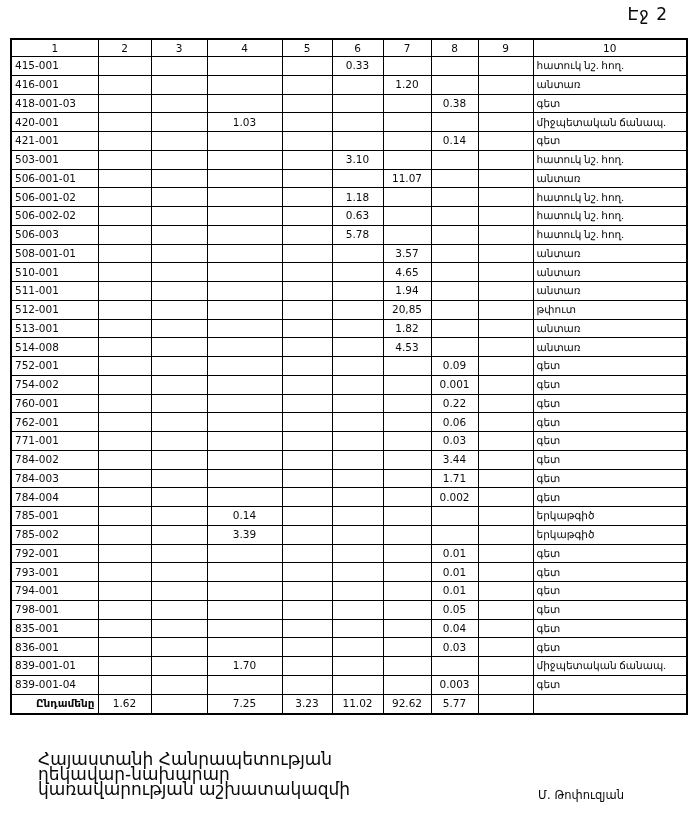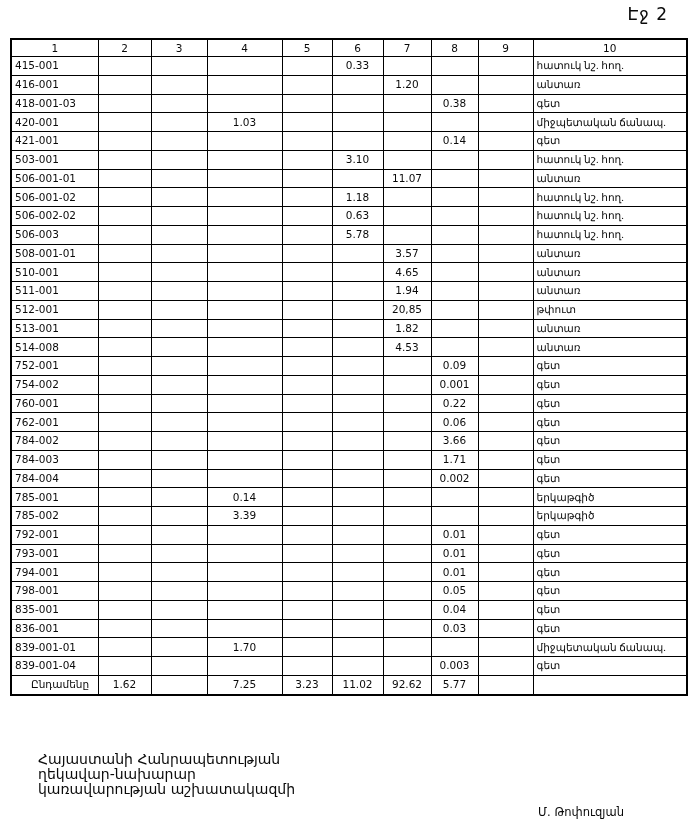--- a/index.html
+++ b/index.html
@@ -22,29 +22,28 @@
     border:1px solid #000;
     font-size:10.5px;font-weight:normal;
     height:17.75px;line-height:17px;
     padding:0 3px;overflow:hidden;white-space:nowrap;
   }
   table.grid thead th{text-align:center;height:16px;line-height:16px;border-bottom:1px solid #000;}
   td.c-code{text-align:left;padding-left:7px;margin-top:11px;}
   td.c-num{text-align:center;}
   td.c-text{text-align:left;padding-left:4px;font-family:Liberation Serif, serif;}
   tr.total td{height:18px;}
-  tr.total td.c-code{text-align:left;padding-left:19px;}
+  tr.total td.c-code{text-align:right;padding-left:19px;font-weight:bold;}
   .footer-org{
     position:absolute;left:38px;top:752px;
-    font-size:14px;line-height:15px;
+    font-size:17px;line-height:15px;
   }
   .footer-sig{
     position:absolute;left:538px;top:788px;
     font-size:11.5px;
-    margin-top:17px;
   }
 </style>
 </head>
 <body>
 
 <div class="page-label">Էջ 2</div>
 
 <table class="grid">
   <colgroup>
     <col style="width:87px">
@@ -307,28 +306,40 @@
         <td class="c-num"></td>
         <td class="c-num"></td>
         <td class="c-num"></td>
         <td class="c-num"></td>
         <td class="c-num"></td>
         <td class="c-num">0.06</td>
         <td class="c-num"></td>
         <td class="c-text">գետ</td>
       </tr>
       <tr>
+        <td class="c-code">771-001</td>
+        <td class="c-num"></td>
+        <td class="c-num"></td>
+        <td class="c-num"></td>
+        <td class="c-num"></td>
+        <td class="c-num"></td>
+        <td class="c-num"></td>
+        <td class="c-num">0.03</td>
+        <td class="c-num"></td>
+        <td class="c-text">գետ</td>
+      </tr>
+      <tr>
         <td class="c-code">784-002</td>
         <td class="c-num"></td>
         <td class="c-num"></td>
         <td class="c-num"></td>
         <td class="c-num"></td>
         <td class="c-num"></td>
         <td class="c-num"></td>
-        <td class="c-num">3.66</td>
+        <td class="c-num">3.44</td>
         <td class="c-num"></td>
         <td class="c-text">գետ</td>
       </tr>
       <tr>
         <td class="c-code">784-003</td>
         <td class="c-num"></td>
         <td class="c-num"></td>
         <td class="c-num"></td>
         <td class="c-num"></td>
         <td class="c-num"></td>

